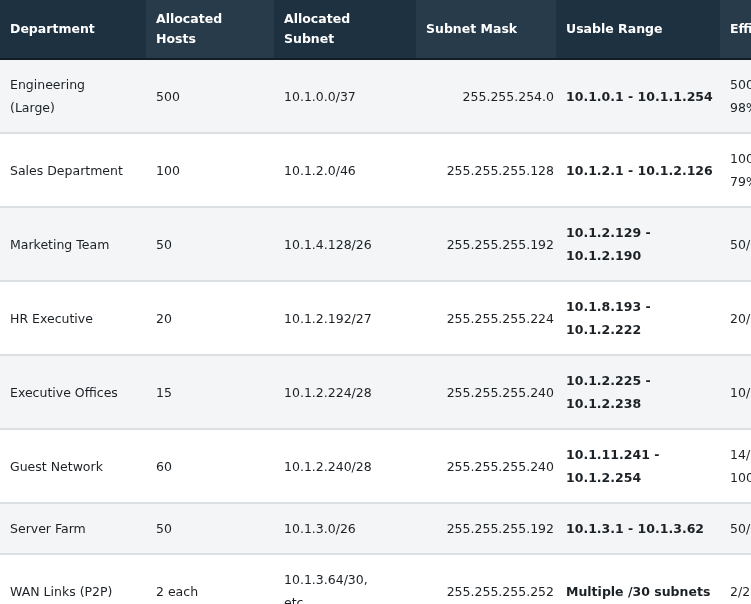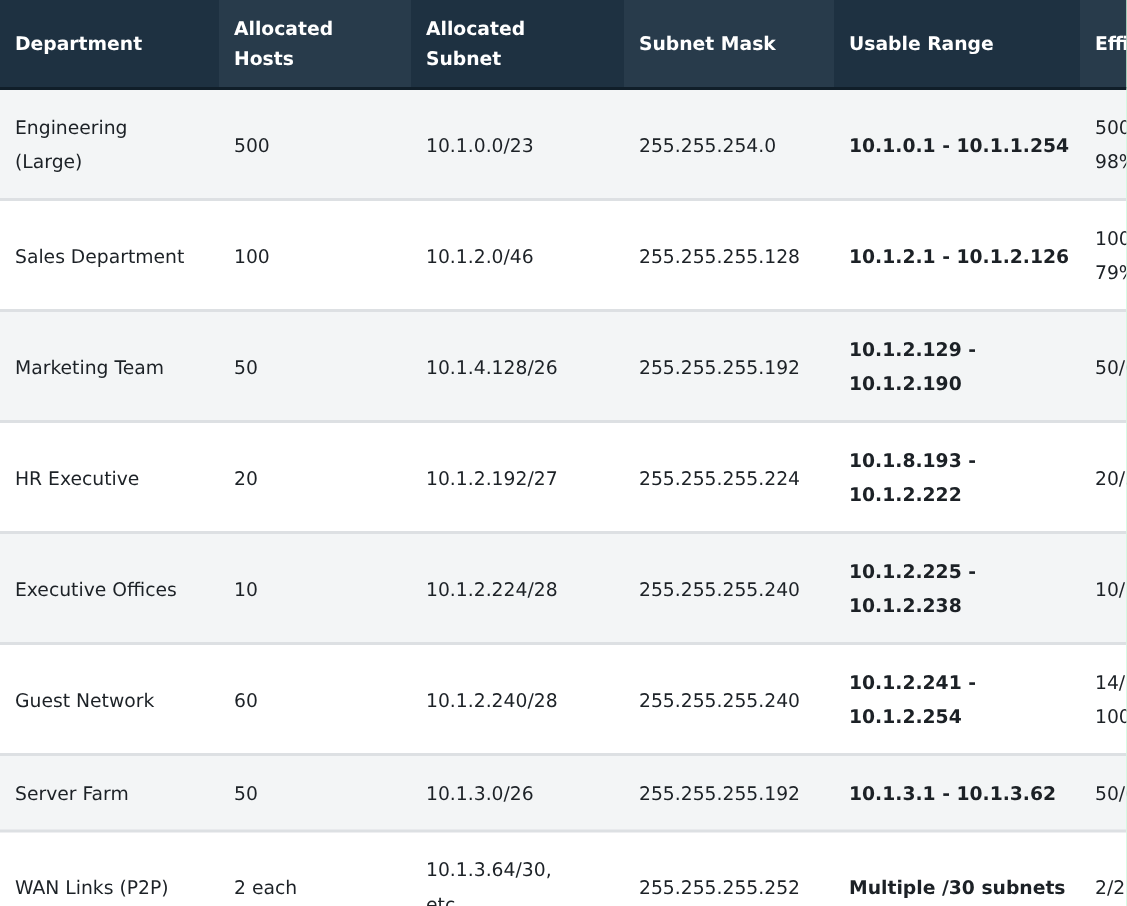--- a/index.html
+++ b/index.html
@@ -4,21 +4,21 @@
 <style>
   html, body {
     margin: 0;
     padding: 0;
     background: #ffffff;
   }
   #frame {
     width: 751px;
     height: 604px;
     overflow: hidden;
-    background: #86efac;
+    background: #0ea5e9;
   }
   table.subnet-table {
     border-collapse: collapse;
     table-layout: fixed;
     width: 751px;
     font-family: "DejaVu Sans", "Liberation Sans", sans-serif;
   }
   table.subnet-table th {
     color: var(--header-text, #ffffff);
     text-align: left;
@@ -40,21 +40,21 @@
     vertical-align: middle;
     white-space: pre-line;
   }
   table.subnet-table tbody tr.alt td  { background: var(--row-alt, #f3f5f6); }
   table.subnet-table tbody tr.base td { background: var(--row-base, #ffffff); }
   table.subnet-table tbody tr + tr td { border-top: 2px solid var(--row-separator, #dde0e3); }
   
   .c0 { width: 132px; }
   .c1 { width: 114px; }
   .c2 { width: 128px; }
-  .c3 { width: 126px; }
+  .c3 { width: 126px; text-align: right; }
   .c4 { width: 150px; font-weight: bold; }
   .c5 { width: 101px; }
 </style>
 </head>
 <body>
 
 <div id="frame" style="--header-dark: #1e3141; --header-light: #283b4b; --header-text: #ffffff; --header-border: #101e29; --row-base: #ffffff; --row-alt: #f3f5f6; --row-separator: #dde0e3; --body-text: #1c2126;">
   <table class="subnet-table">
     <thead>
       <tr>
@@ -66,21 +66,21 @@
           <th class="c3 shade-light">Subnet Mask</th>
           <th class="c4 shade-dark">Usable Range</th>
           <th class="c5 shade-light">Efficiency</th>
         </tr>
     </thead>
     <tbody>
         <tr class="alt">
           <td class="c0">Engineering
 (Large)</td>
           <td class="c1">500</td>
-          <td class="c2">10.1.0.0/23</td>
+          <td class="c2">10.1.0.0/37</td>
           <td class="c3">255.255.254.0</td>
           <td class="c4">10.1.0.1 - 10.1.1.254</td>
           <td class="c5">500/510 =
 98%</td>
         </tr>
         <tr class="base">
           <td class="c0">Sales Department</td>
           <td class="c1">100</td>
           <td class="c2">10.1.2.0/46</td>
           <td class="c3">255.255.255.128</td>
@@ -101,33 +101,33 @@
           <td class="c0">HR Executive</td>
           <td class="c1">20</td>
           <td class="c2">10.1.2.192/27</td>
           <td class="c3">255.255.255.224</td>
           <td class="c4">10.1.8.193 -
 10.1.2.222</td>
           <td class="c5">20/30 = 67%</td>
         </tr>
         <tr class="alt">
           <td class="c0">Executive Offices</td>
-          <td class="c1">10</td>
+          <td class="c1">15</td>
           <td class="c2">10.1.2.224/28</td>
           <td class="c3">255.255.255.240</td>
           <td class="c4">10.1.2.225 -
 10.1.2.238</td>
           <td class="c5">10/14 = 71%</td>
         </tr>
         <tr class="base">
           <td class="c0">Guest Network</td>
           <td class="c1">60</td>
           <td class="c2">10.1.2.240/28</td>
           <td class="c3">255.255.255.240</td>
-          <td class="c4">10.1.2.241 -
+          <td class="c4">10.1.11.241 -
 10.1.2.254</td>
           <td class="c5">14/14 =
 100%</td>
         </tr>
         <tr class="alt">
           <td class="c0">Server Farm</td>
           <td class="c1">50</td>
           <td class="c2">10.1.3.0/26</td>
           <td class="c3">255.255.255.192</td>
           <td class="c4">10.1.3.1 - 10.1.3.62</td>

